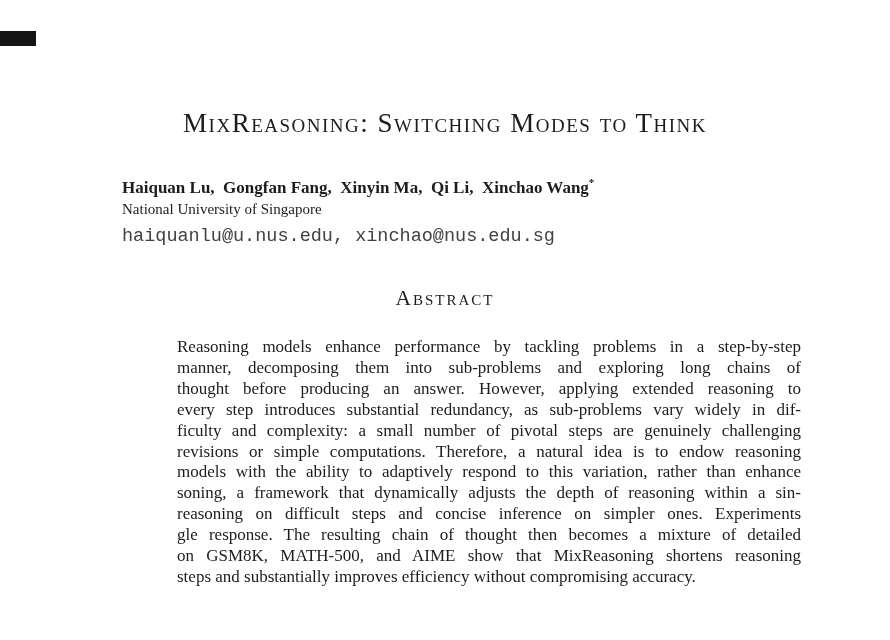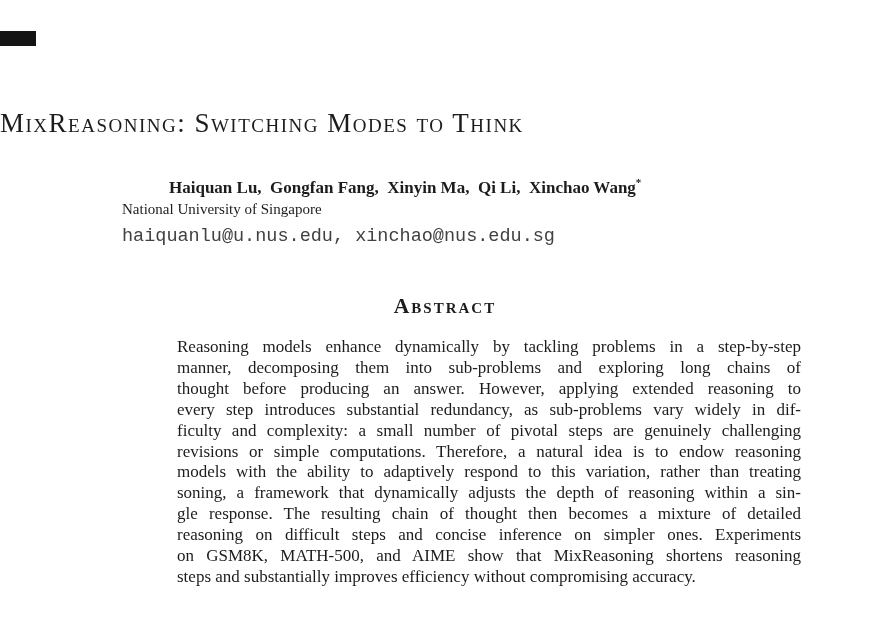--- a/index.html
+++ b/index.html
@@ -23,39 +23,39 @@
     width: 36px;
     height: 15px;
     background: #141414;
   }
   .title {
     position: absolute;
     top: 107px;
     left: 0;
     width: 890px;
     margin: 0;
+    text-align: center;
     font-size: 27px;
     font-weight: 400;
     font-variant: small-caps;
     letter-spacing: 1.5px;
     line-height: 32px;
     color: #1c1c1c;
   }
   .author-block {
     position: absolute;
     left: 122px;
     top: 177px;
     width: 640px;
   }
   .authors {
     font-size: 17px;
     font-weight: 700;
     line-height: 21.5px;
     white-space: pre-wrap;
-    margin-left: 47px;
   }
   .authors sup {
     font-size: 11px;
     font-weight: 700;
     vertical-align: super;
     line-height: 0;
   }
   .affiliation {
     font-size: 15px;
     font-weight: 400;
@@ -64,26 +64,26 @@
   .emails {
     margin-top: 6px;
     font-family: "Liberation Mono", "DejaVu Sans Mono", monospace;
     font-size: 18.5px;
     line-height: 21px;
     color: #414141;
     letter-spacing: 0px;
   }
   .abstract-heading {
     position: absolute;
-    top: 294px;
+    top: 286px;
     left: 0;
     width: 890px;
     text-align: center;
     font-size: 21.5px;
-    font-weight: 700;
+    font-weight: 400;
     font-variant: small-caps;
     letter-spacing: 2px;
     color: #1c1c1c;
   }
   .abstract {
     position: absolute;
     left: 177px;
     top: 337px;
     width: 624px;
     font-size: 17px;
@@ -109,27 +109,27 @@
 
   <div class="author-block">
     <div class="authors"><span>Haiquan Lu,  Gongfan Fang,  Xinyin Ma,  Qi Li,  Xinchao Wang</span><sup>*</sup></div>
     <div class="affiliation">National University of Singapore</div>
     <div class="emails">haiquanlu@u.nus.edu, xinchao@nus.edu.sg</div>
   </div>
 
   <div class="abstract-heading">Abstract</div>
 
   <div class="abstract">
-    <div class="abs-line">Reasoning models enhance dynamically by tackling problems in a step-by-step</div>
+    <div class="abs-line">Reasoning models enhance performance by tackling problems in a step-by-step</div>
     <div class="abs-line">manner, decomposing them into sub-problems and exploring long chains of</div>
     <div class="abs-line">thought before producing an answer.  However, applying extended reasoning to</div>
     <div class="abs-line">every step introduces substantial redundancy, as sub-problems vary widely in dif-</div>
     <div class="abs-line">ficulty and complexity: a small number of pivotal steps are genuinely challenging</div>
     <div class="abs-line">revisions or simple computations. Therefore, a natural idea is to endow reasoning</div>
-    <div class="abs-line">models with the ability to adaptively respond to this variation, rather than treating</div>
+    <div class="abs-line">models with the ability to adaptively respond to this variation, rather than enhance</div>
     <div class="abs-line">soning, a framework that dynamically adjusts the depth of reasoning within a sin-</div>
+    <div class="abs-line">reasoning on difficult steps and concise inference on simpler ones.  Experiments</div>
     <div class="abs-line">gle response.  The resulting chain of thought then becomes a mixture of detailed</div>
-    <div class="abs-line">reasoning on difficult steps and concise inference on simpler ones.  Experiments</div>
     <div class="abs-line">on GSM8K, MATH-500, and AIME show that MixReasoning shortens reasoning</div>
     <div class="abs-line last">steps and substantially improves efficiency without compromising accuracy.</div>
   </div>
 
 </div>
 
 </body></html>

